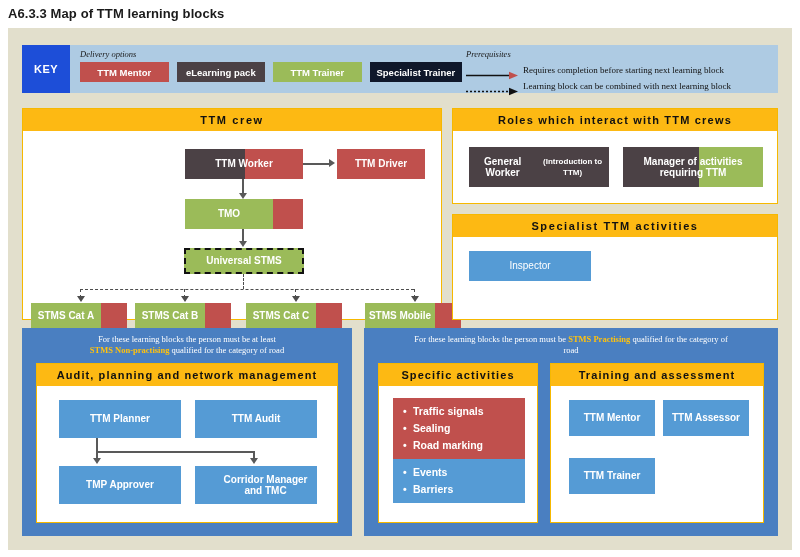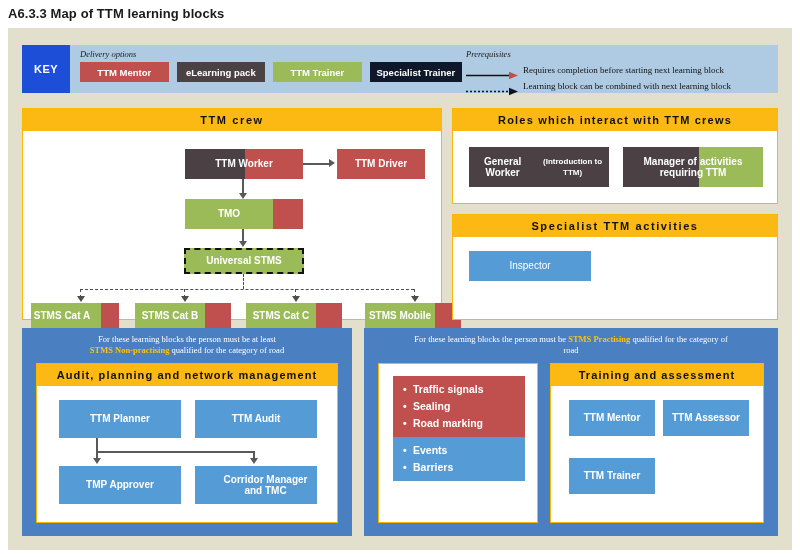--- a/index.html
+++ b/index.html
@@ -201,21 +201,21 @@
       <div class="dhline" style="left:57px; top:158px; width:334px;"></div>
       <div class="dvline" style="left:57px; top:158px; height:9px;"></div>
       <div class="dvline" style="left:161px; top:158px; height:9px;"></div>
       <div class="dvline" style="left:272px; top:158px; height:9px;"></div>
       <div class="dvline" style="left:391px; top:158px; height:9px;"></div>
       <div class="ahead-d" style="left:54px; top:165px;"></div>
       <div class="ahead-d" style="left:158px; top:165px;"></div>
       <div class="ahead-d" style="left:269px; top:165px;"></div>
       <div class="ahead-d" style="left:388px; top:165px;"></div>
 
-      <div class="node" style="left:8px; top:172px; width:88px; height:26px;">
+      <div class="node" style="left:8px; top:172px; width:96px; height:26px;">
         <div class="split c-green" style="left:0; width:70px;"></div>
         <div class="split c-red" style="left:70px; right:0;"></div>
         <span class="lbl" style="left:-13px;">STMS Cat A</span>
       </div>
 
       <div class="node" style="left:112px; top:172px; width:96px; height:26px;">
         <div class="split c-green" style="left:0; width:70px;"></div>
         <div class="split c-red" style="left:70px; right:0;"></div>
         <span class="lbl" style="left:-13px;">STMS Cat B</span>
       </div>
@@ -290,20 +290,21 @@
       </div>
     </div>
   </div>
 
   <div class="bluewrap" style="left:356px; top:300px; width:414px; height:208px;">
     <div class="bluenote" style="padding-left:50px; padding-right:50px;">
       <span>For these learning blocks the person must be </span><span class="hl">STMS Practising</span><span> qualified for the category of road</span>
     </div>
 
     <div class="panel" style="left:14px; top:35px; width:160px; height:160px; position:absolute;">
+      <div class="panel-head" style="letter-spacing:1.1px;">Specific activities</div>
       <div class="panel-body" style="height:136px;">
         <div class="bulletbox" style="left:14px; top:12px; width:132px; height:110px;">
           <div class="bullet-seg c-red">
             <ul>
               <li>Traffic signals</li>
               <li>Sealing</li>
               <li>Road marking</li>
             </ul>
           </div>
           <div class="bullet-seg c-blue">

